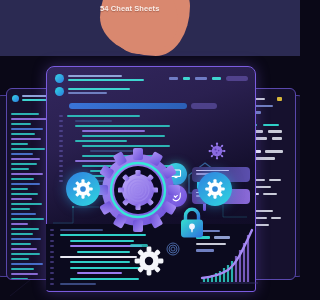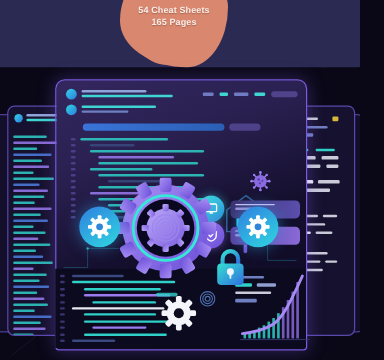--- a/index.html
+++ b/index.html
@@ -26,21 +26,21 @@
     background:#d9886f;
     border-radius:46% 54% 38% 62% / 55% 42% 58% 45%;
   }
   .blob2{
     position:absolute;left:106px;top:-18px;width:72px;height:72px;
     background:#d9886f;
     border-radius:62% 38% 55% 45% / 40% 58% 42% 60%;
   }
   .blob-text{
     position:absolute;left:100px;top:4px;width:90px;
-    text-align:center;color:#fbeee9;
+    text-align:left;color:#fbeee9;
     font-size:7.5px;font-weight:bold;line-height:10px;
     letter-spacing:.1px;
     text-shadow:0 1px 1px rgba(80,30,20,.35);
   }
 
   
   .netlines{position:absolute;left:0;top:46px;width:300px;height:254px;opacity:.5;}
 
   
   .win{position:absolute;border-radius:6px;overflow:hidden;}
@@ -191,21 +191,20 @@
     </g>
   </svg>
 
   <div class="top-panel"></div>
   <div class="top-panel-edge"></div>
 
   <div class="blob"></div>
   <div class="blob2"></div>
   <div class="blob-text">
     <div>54 Cheat Sheets</div>
-    <div>165 Pages</div>
   </div>
 
   <div class="win win-back-l"></div>
   <div class="win win-back-l2">
     <div style="position:absolute;left:5px;top:6px;display:flex;align-items:center;">
       <div style="width:7px;height:7px;border-radius:50%;background:linear-gradient(135deg,#36d3e6,#2b7ce0);"></div>
       <div style="margin-left:3px;">
         <div class="ln ln-a" style="width:26px;"></div>
         <div class="ln ln-b" style="width:30px;"></div>
       </div>

